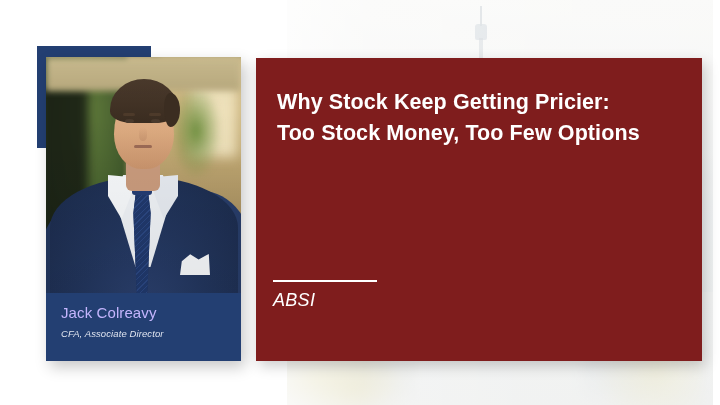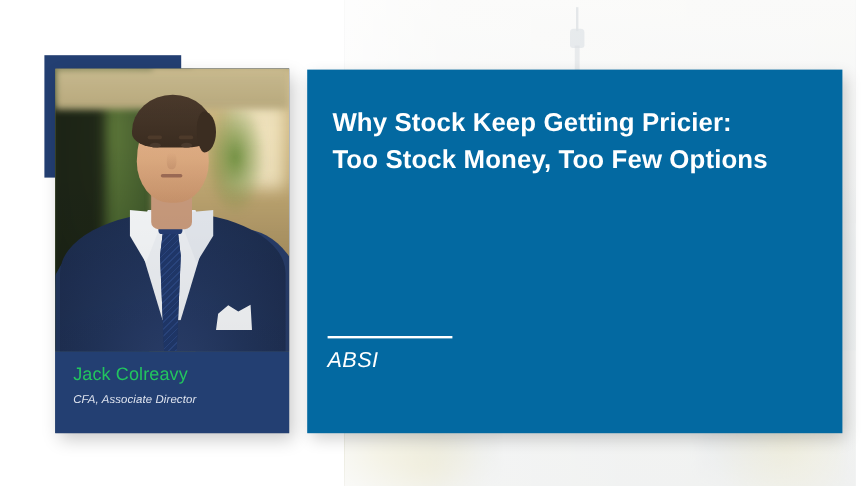--- a/index.html
+++ b/index.html
@@ -242,38 +242,38 @@
   }
 
   
   .name-plate {
     position:absolute; left:0; bottom:0;
     width:195px; height:68px;
     background:#233f72;
   }
   .name-plate .nm {
     position:absolute; left:15px; top:11px;
-    color:#22c55e;
+    color:#c4b5fd;
     font-size:15px;
     letter-spacing:.1px;
   }
   .name-plate .role {
     position:absolute; left:15px; top:35px;
     color:#dfe4ef;
     font-size:9.5px;
     font-style:italic;
     letter-spacing:.1px;
   }
 
   
   .title-panel {
     position:absolute;
     left:256px; top:58px;
     width:446px; height:303px;
-    background:#0369a1;
+    background:#7f1d1d;
     box-shadow: 3px 5px 13px rgba(0,0,0,.20);
   }
   .title-panel .headline {
     position:absolute;
     left:21px; top:29px;
     width:404px;
     color:#ffffff;
     font-size:21.5px;
     font-weight:bold;
     line-height:31px;

